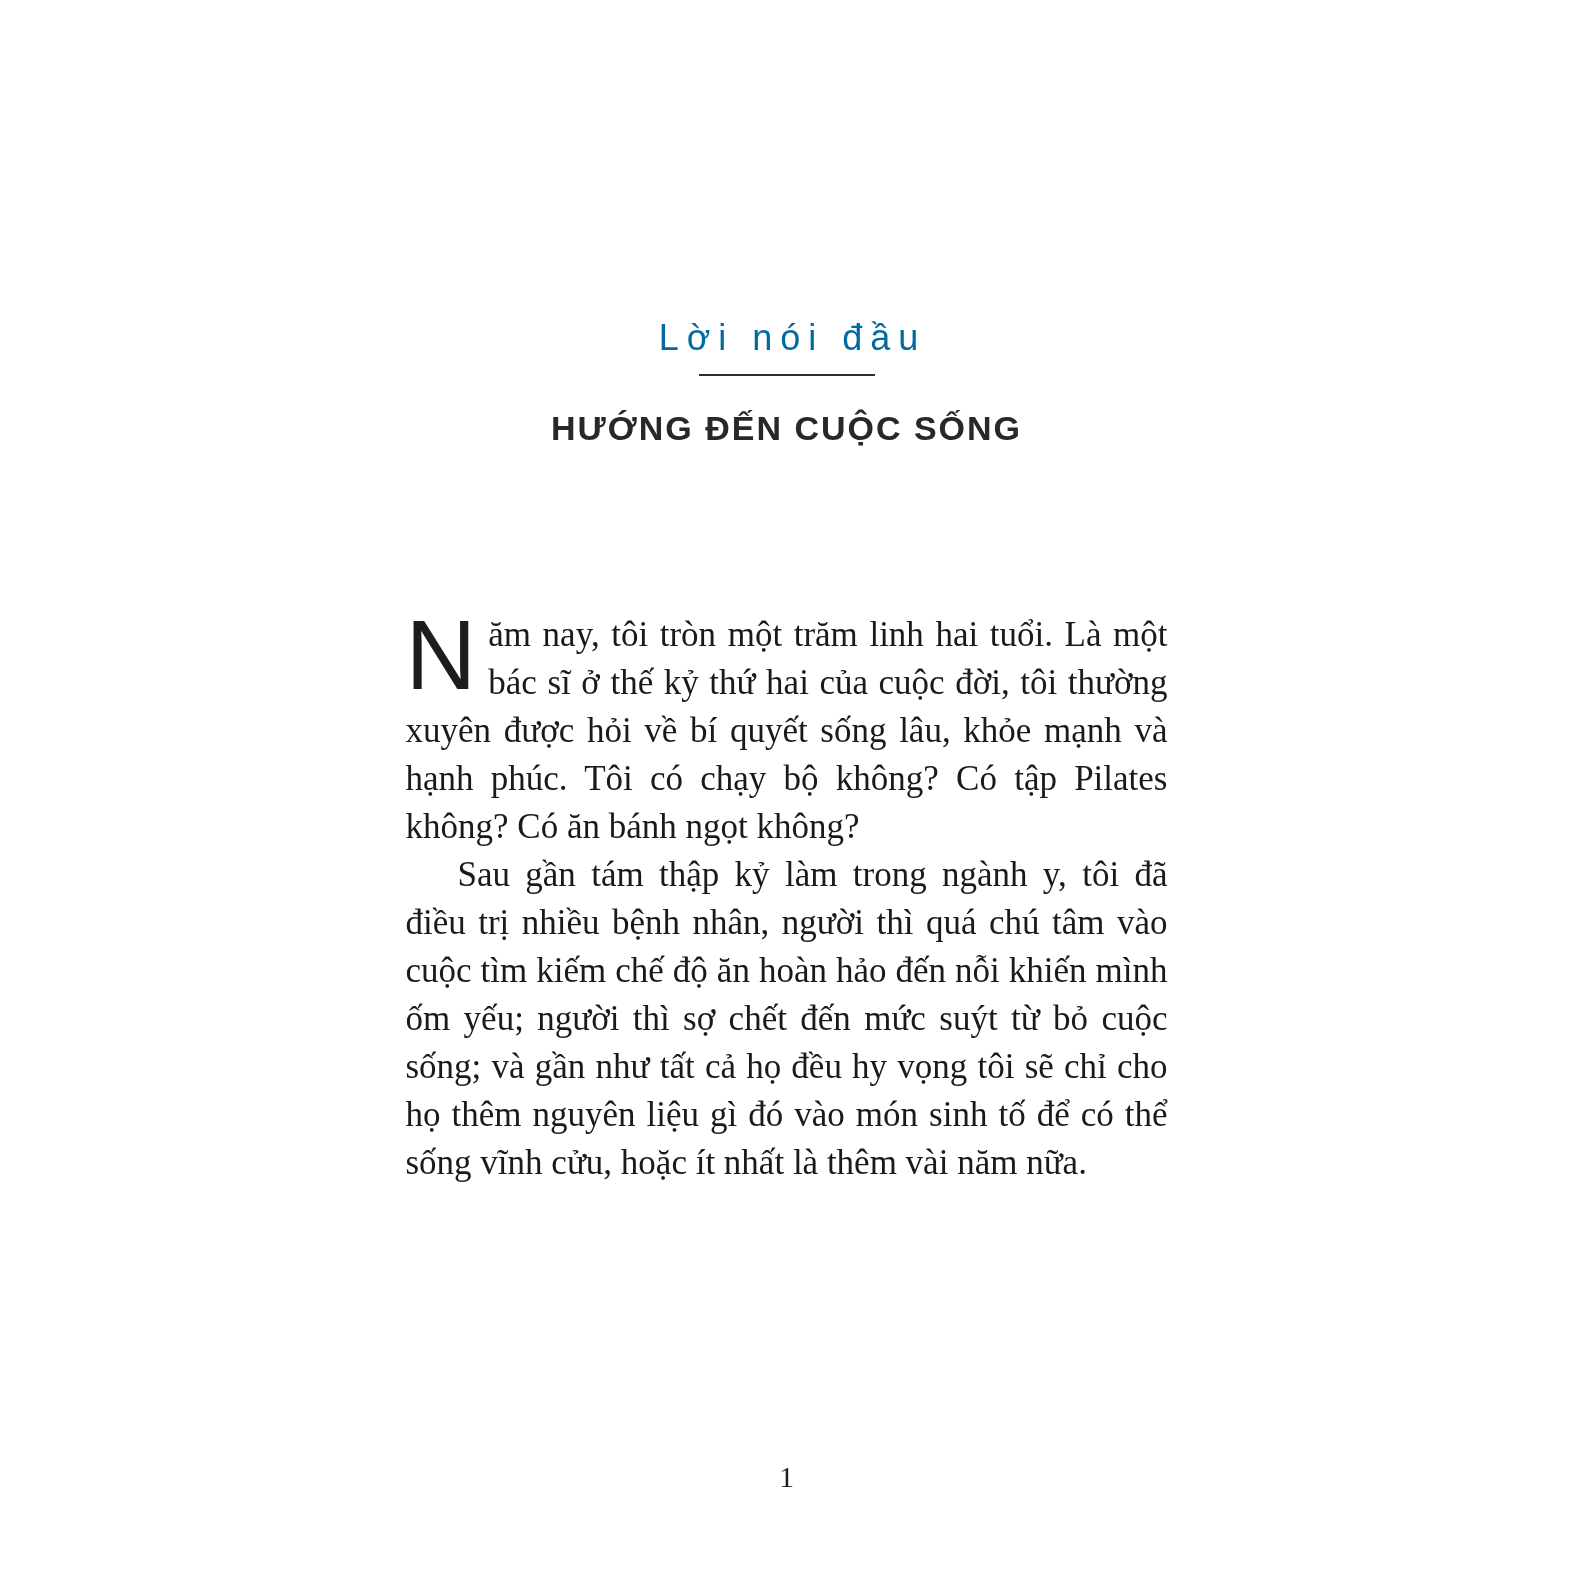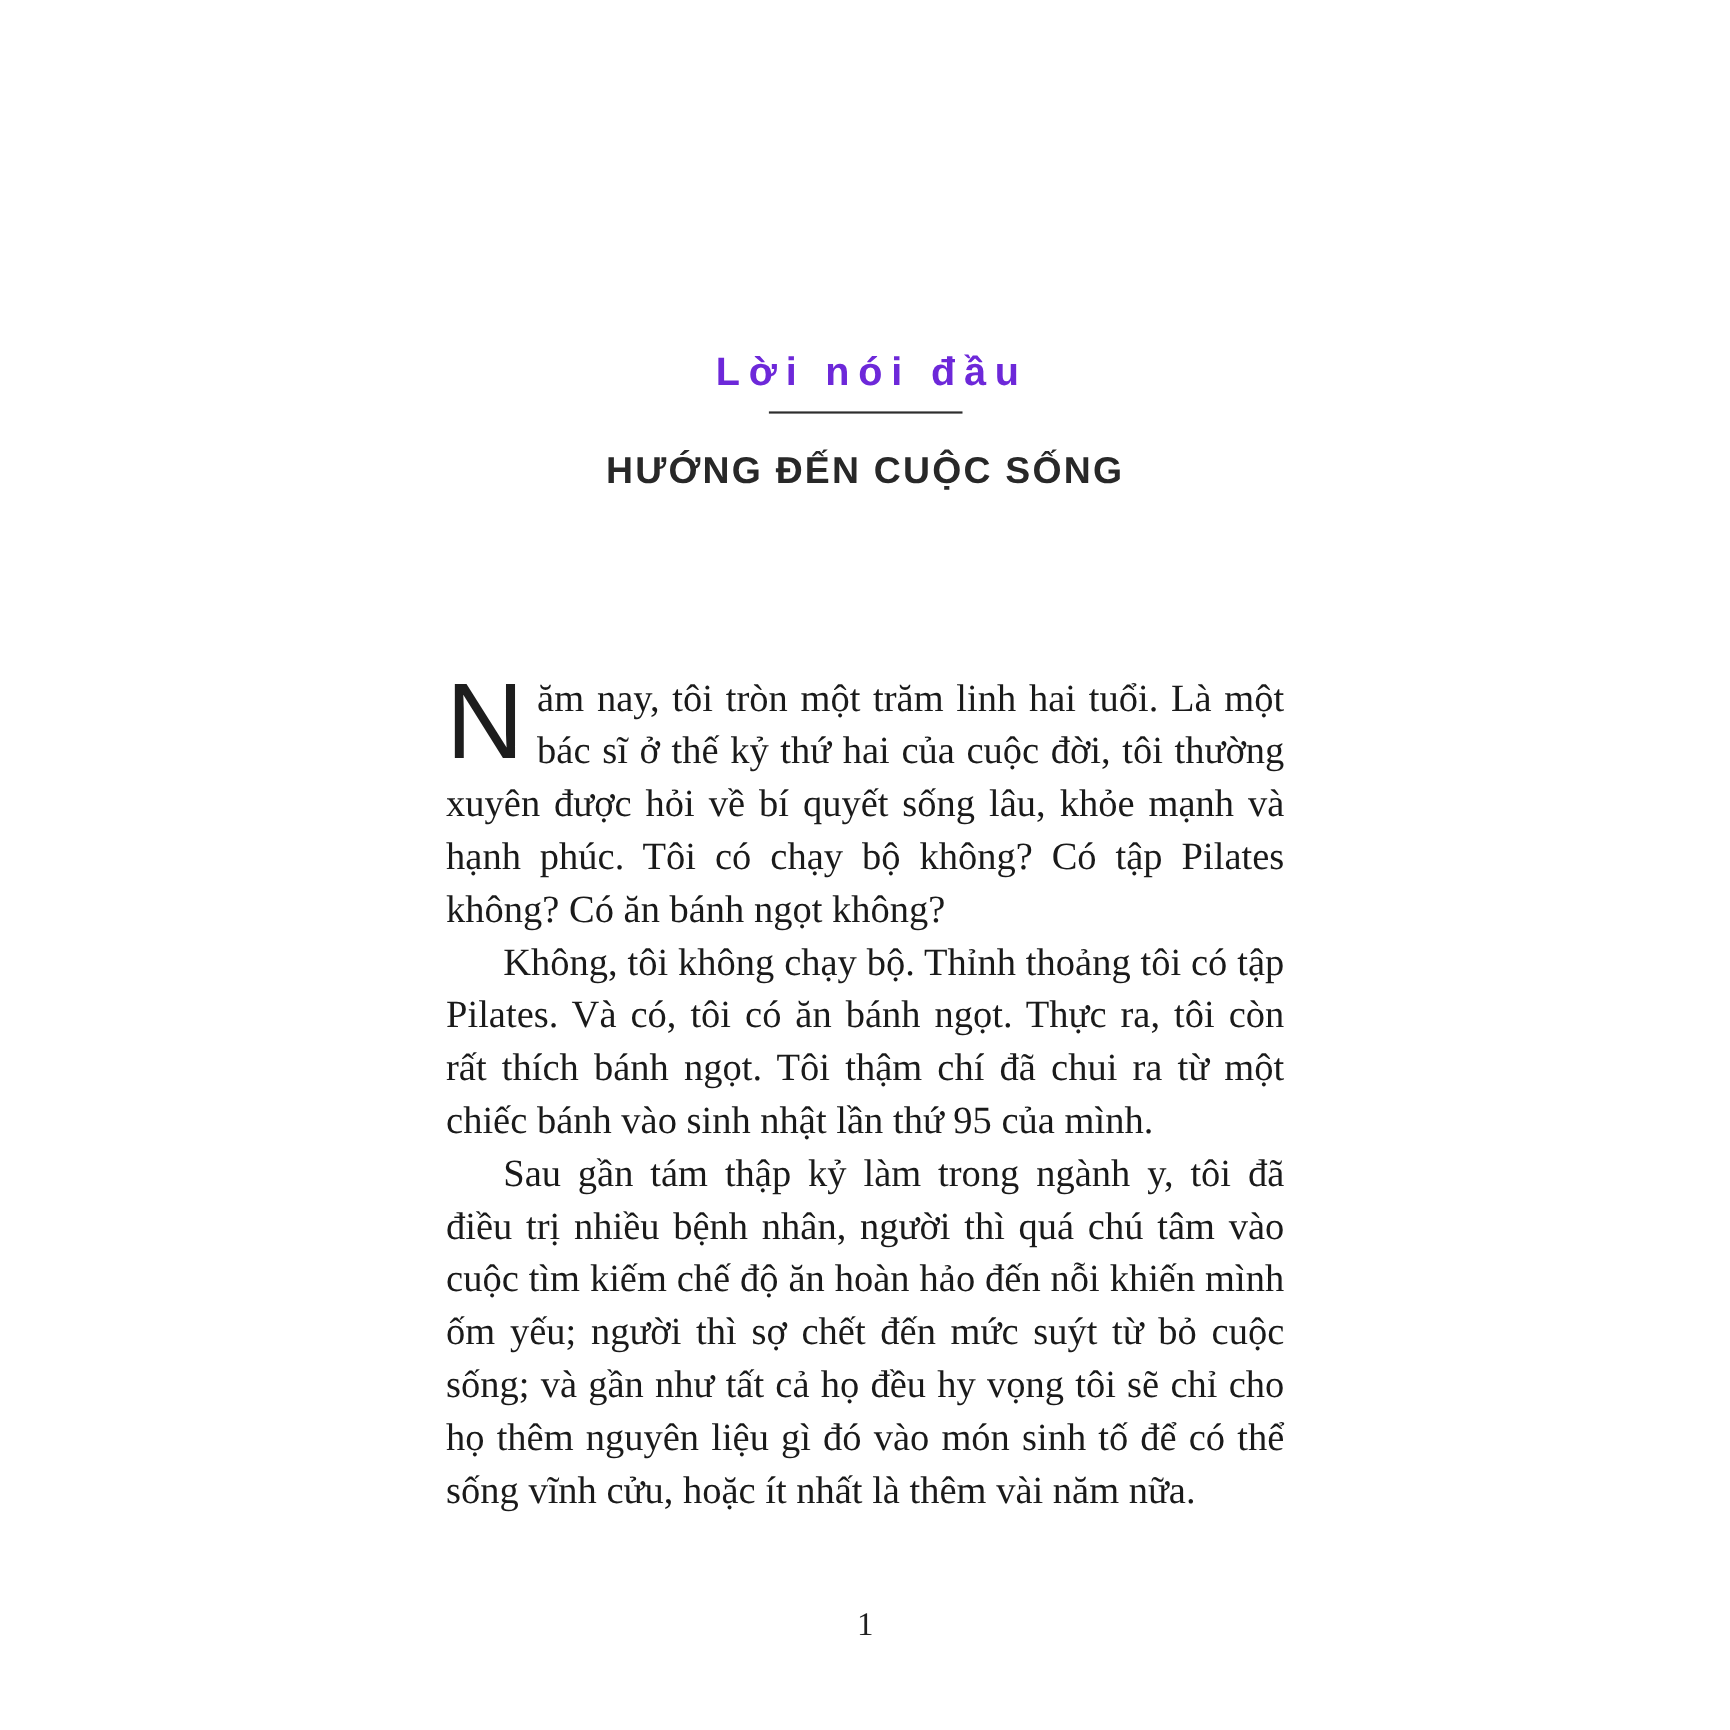--- a/index.html
+++ b/index.html
@@ -14,25 +14,25 @@
     background: #ffffff;
     overflow: hidden;
     box-sizing: border-box;
   }
   .page-header {
     padding-top: 320px;
     text-align: center;
   }
   .section-label {
     font-family: "Liberation Sans", sans-serif;
-    font-weight: 700;
+    font-weight: 400;
     font-size: 36px;
     line-height: 1;
     letter-spacing: 8px;
-    color: #6d28d9;
+    color: #0369a1;
     padding-left: 12px;
   }
   .section-divider {
     width: 176px;
     height: 0;
     border-top: 2px solid #2e2e2e;
     margin: 18px auto 0 auto;
   }
   .chapter-title {
     margin: 32px 0 0 0;
@@ -86,21 +86,20 @@
 <div class="page">
 
   <header class="page-header">
     <div class="section-label">Lời nói đầu</div>
     <div class="section-divider"></div>
     <h1 class="chapter-title">HƯỚNG ĐẾN CUỘC SỐNG</h1>
   </header>
 
   <main class="body-text">
     <p class="para"><span class="dropcap">N</span><span>ăm nay, tôi tròn một trăm linh hai tuổi. Là một bác sĩ ở thế kỷ thứ hai của cuộc đời, tôi thường xuyên được hỏi về bí quyết sống lâu, khỏe mạnh và hạnh phúc. Tôi có chạy bộ không? Có tập Pilates không? Có ăn bánh ngọt không?</span></p>
-    <p class="para indented">Không, tôi không chạy bộ. Thỉnh thoảng tôi có tập Pilates. Và có, tôi có ăn bánh ngọt. Thực ra, tôi còn rất thích bánh ngọt. Tôi thậm chí đã chui ra từ một chiếc bánh vào sinh nhật lần thứ 95 của mình.</p>
     <p class="para indented">Sau gần tám thập kỷ làm trong ngành y, tôi đã điều trị nhiều bệnh nhân, người thì quá chú tâm vào cuộc tìm kiếm chế độ ăn hoàn hảo đến nỗi khiến mình ốm yếu; người thì sợ chết đến mức suýt từ bỏ cuộc sống; và gần như tất cả họ đều hy vọng tôi sẽ chỉ cho họ thêm nguyên liệu gì đó vào món sinh tố để có thể sống vĩnh cửu, hoặc ít nhất là thêm vài năm nữa.</p>
   </main>
 
   <footer>
     <div class="page-number">1</div>
   </footer>
 
 </div>
 
 </body></html>

